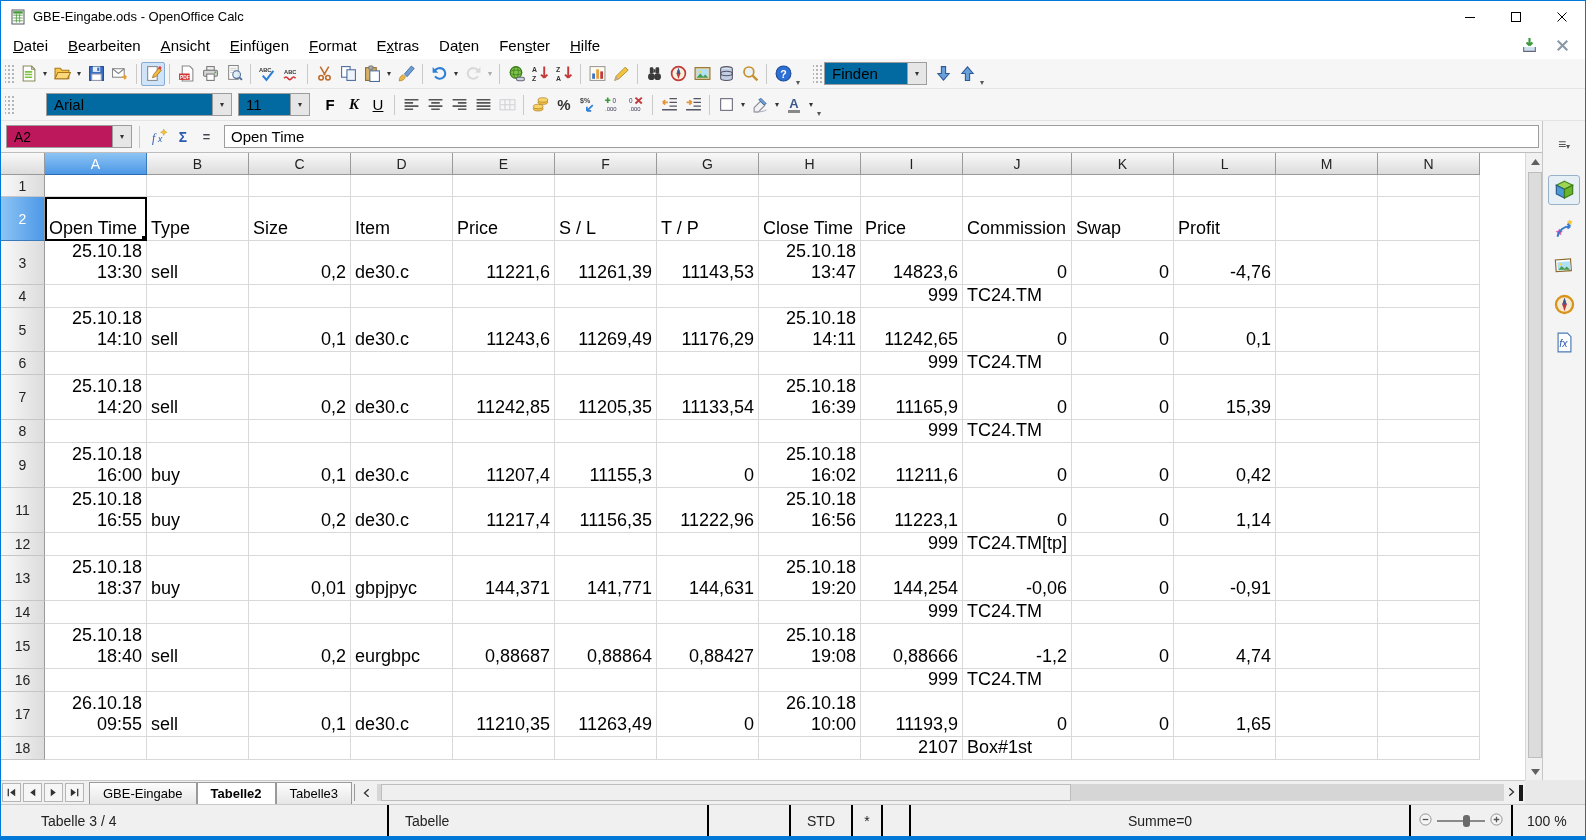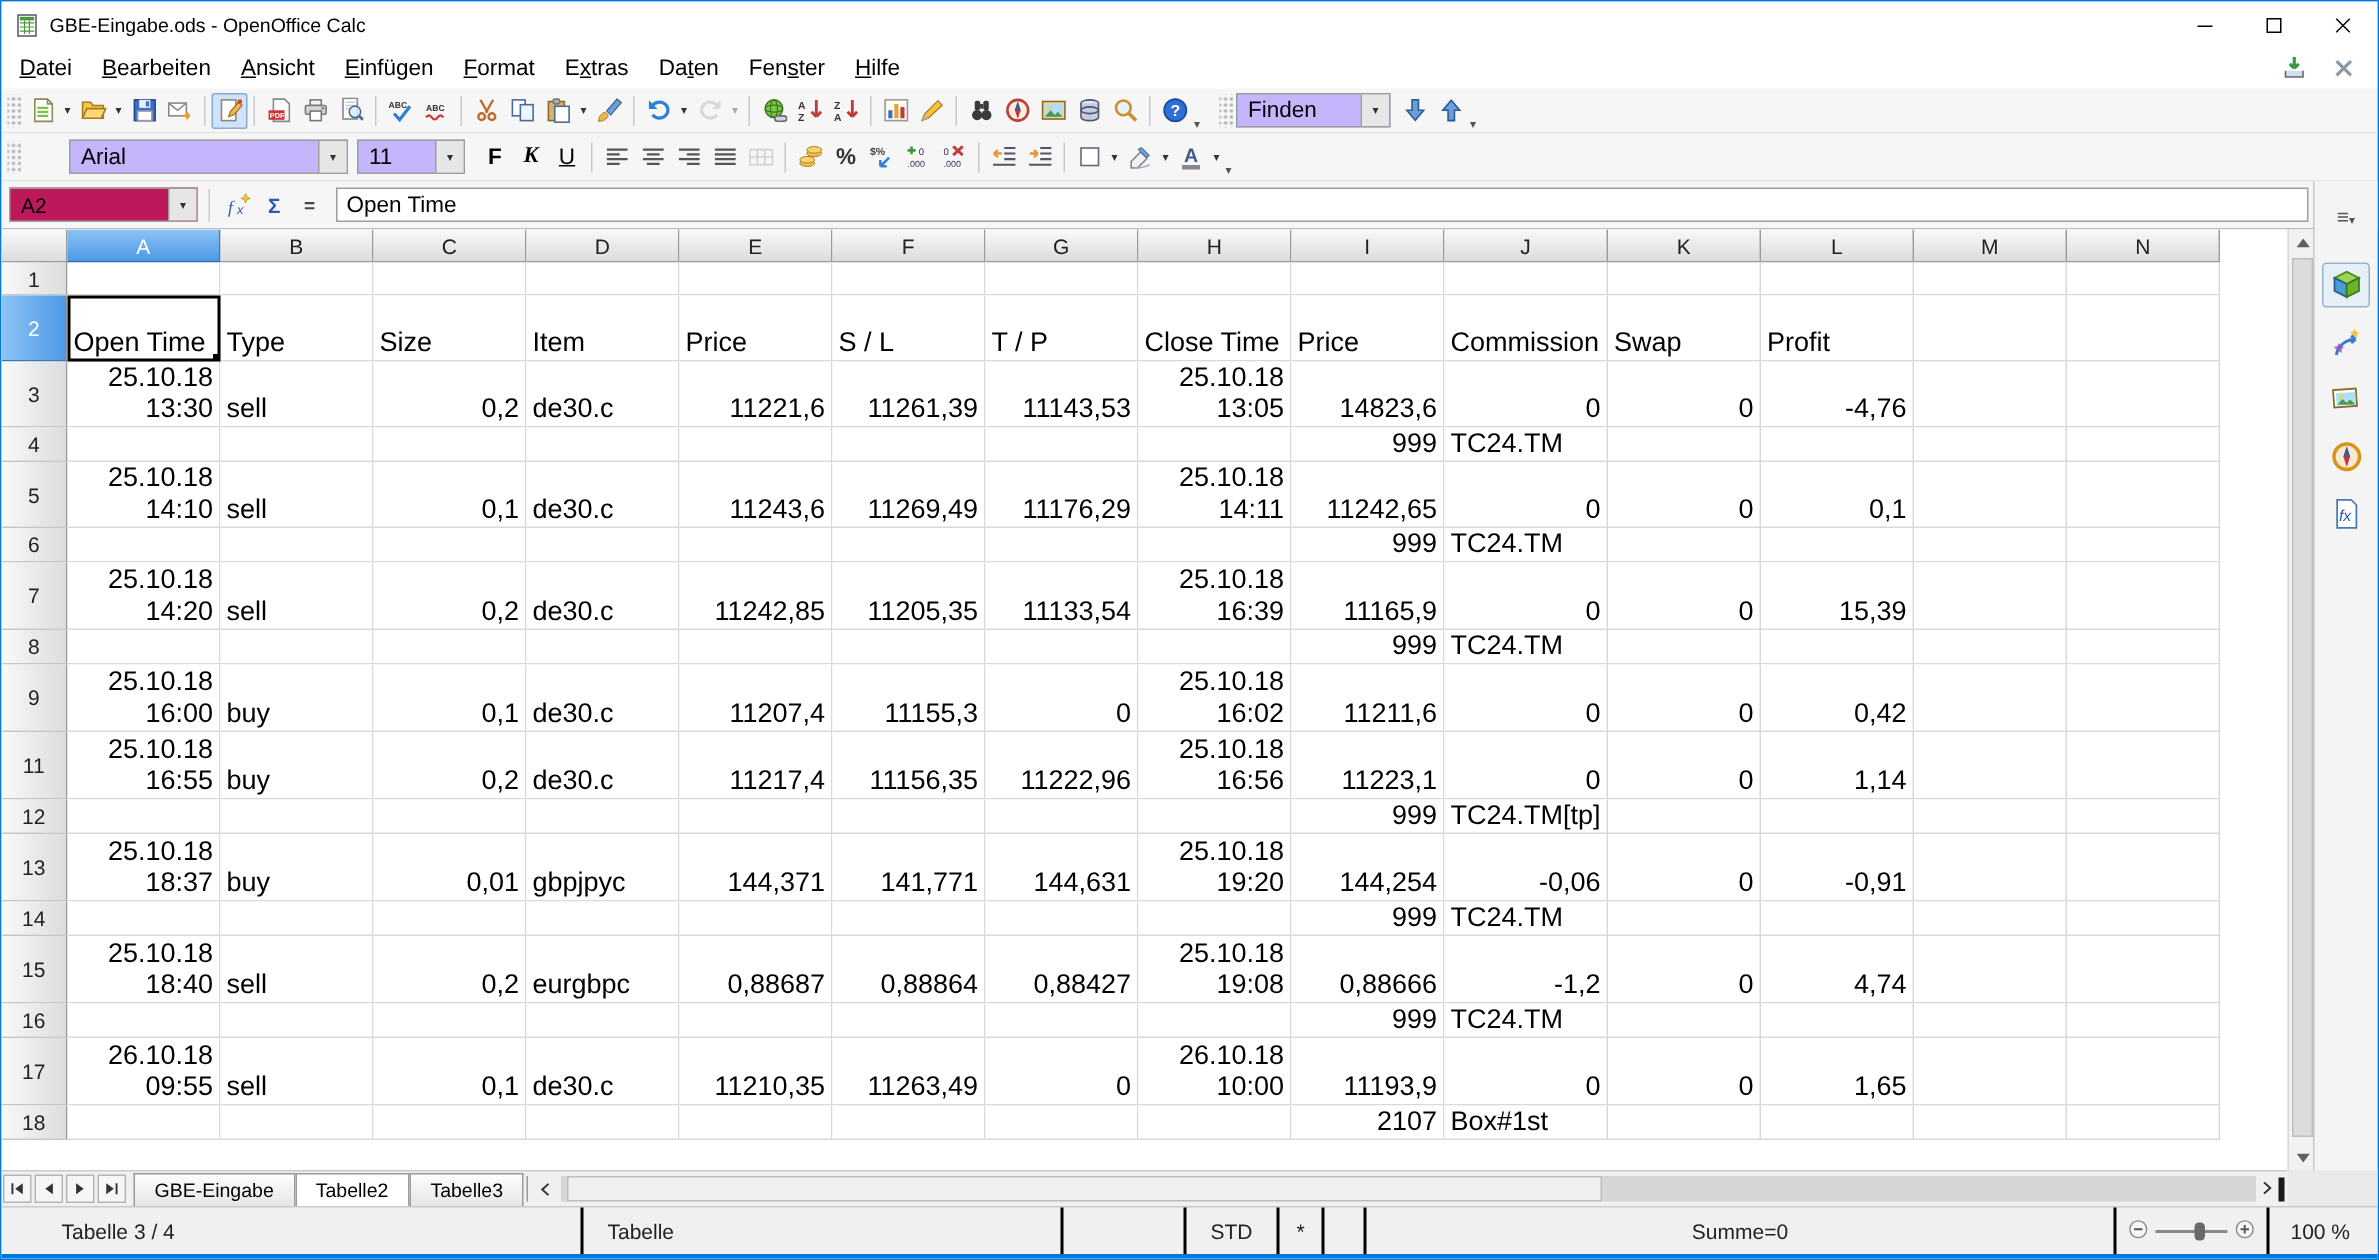--- a/index.html
+++ b/index.html
@@ -28,21 +28,21 @@
   .tbtn.disabled{opacity:.4}
   .tbtnwrap{display:inline-flex;align-items:center}
   .dd{font-size:8px;color:#333;width:10px;text-align:center}
   .dd.disabled{color:#aaa}
   .tsep{width:1px;height:20px;background:#c9c9c9;margin:0 4px;flex:0 0 1px}
   .ovf{font-size:8px;color:#555;margin:8px 3px 0 1px;align-self:flex-start;padding-top:10px}
   .ico svg{display:block}
   .tg{font-family:"Liberation Sans",sans-serif;line-height:1}
   .fontA{font-weight:bold;font-size:13px;color:#3a5a8a;border-bottom:3px solid #888;line-height:1;padding:0 1px}
 
-  .combo{height:23px;background:#c4b5fd;border:1px solid #9d9d9d;display:flex;align-items:center;font-size:15px;padding-left:7px;position:relative}
+  .combo{height:23px;background:#0369a1;border:1px solid #9d9d9d;display:flex;align-items:center;font-size:15px;padding-left:7px;position:relative}
   .combo .cval{flex:1;white-space:nowrap;overflow:hidden}
   .combo .arrowbox{width:19px;height:100%;background:#e6e6e6;border-left:1px solid #9d9d9d;display:flex;align-items:center;justify-content:center;font-size:8px;color:#333}
 
   
   .formulabar{height:32px;background:#f6f6f6;border-bottom:1px solid #bdbdbd;display:flex;align-items:center;gap:5px;padding:0 46px 0 5px}
   .namebox{width:126px;background:#be185d;font-size:14px}
   .fmlsep{width:1px;height:22px;background:#cacaca;margin:0 2px}
   .formula-input{flex:1;height:23px;background:#fff;border:1px solid #9d9d9d;font-size:15px;line-height:21px;padding-left:6px;white-space:nowrap;overflow:hidden}
 
   
@@ -74,21 +74,21 @@
   .sbbtn{width:32px;height:30px;display:flex;align-items:center;justify-content:center;margin-bottom:8px;border:1px solid transparent;border-radius:3px}
   .sbbtn.active{border-color:#9ab2c8;background:#e6eef6}
   .sbtop{margin-bottom:16px}
 
   
   .tabsrow{position:absolute;left:0;top:779px;width:1524px;height:24px;background:#f0f0f0;border-top:1px solid #c9c9c9;
       display:flex;align-items:stretch;font-size:13px}
   .snav{width:19px;margin:2px 1px;border:1px solid #b5b5b5;background:#f6f6f6;display:flex;align-items:center;justify-content:center}
   .tab{display:flex;align-items:center;padding:0 13px;border:1px solid #9a9a9a;border-bottom:none;margin-top:1px;
       background:linear-gradient(#fdfdfd,#e6e6e6);position:relative}
-  .tab.activetab{background:#fff;font-weight:normal;z-index:2}
+  .tab.activetab{background:#fff;font-weight:bold;z-index:2}
   .tabsep{width:1px;background:#9a9a9a;margin:3px 2px}
   .tscrollL{width:20px;display:flex;align-items:center;justify-content:center}
   .htrack{flex:1;margin:3px 0;background:#d6d6d6;position:relative}
   .hthumb{position:absolute;left:4px;top:0;height:100%;width:690px;background:#efefef;border:1px solid #bdbdbd}
   .hright{display:flex;align-items:center;gap:3px;padding:0 2px}
   .splitbar{width:4px;height:16px;background:#1a1a1a}
   .corner-gap{position:absolute;left:1524px;top:779px;width:62px;height:24px;background:#e9e9e9}
 
   
   .statusbar{position:absolute;left:0;top:803px;width:1586px;height:33px;background:#f0f0f0;border-top:1px solid #c9c9c9;
@@ -621,21 +621,21 @@
             <div>13:30</div>
           </td>
           <td class="cell txt">sell</td>
           <td class="cell num">0,2</td>
           <td class="cell txt">de30.c</td>
           <td class="cell num">11221,6</td>
           <td class="cell num">11261,39</td>
           <td class="cell num">11143,53</td>
           <td class="cell num">
             <div>25.10.18</div>
-            <div>13:05</div>
+            <div>13:47</div>
           </td>
           <td class="cell num">14823,6</td>
           <td class="cell num">0</td>
           <td class="cell num">0</td>
           <td class="cell num">-4,76</td>
           <td class="cell"></td>
           <td class="cell"></td>
         </tr>
         <tr style="height:22px">
           <th class="rh">4</th>

